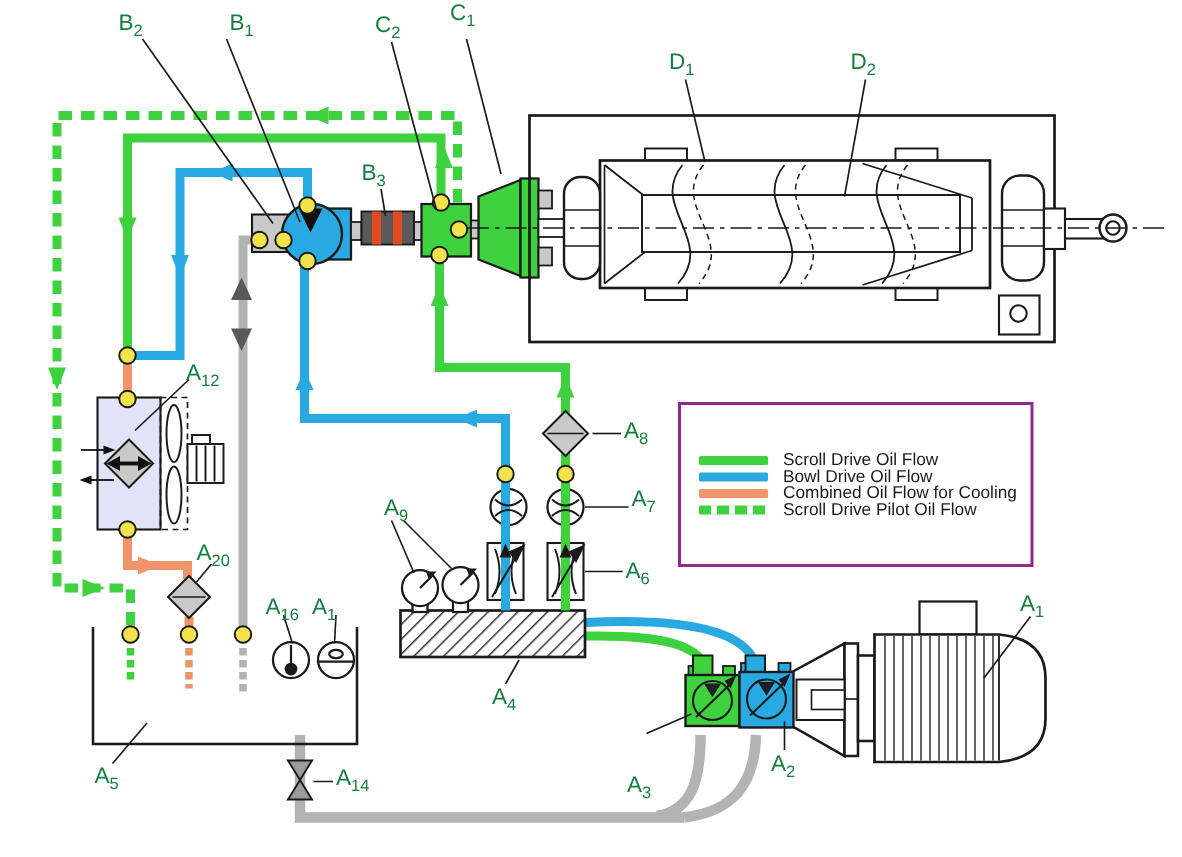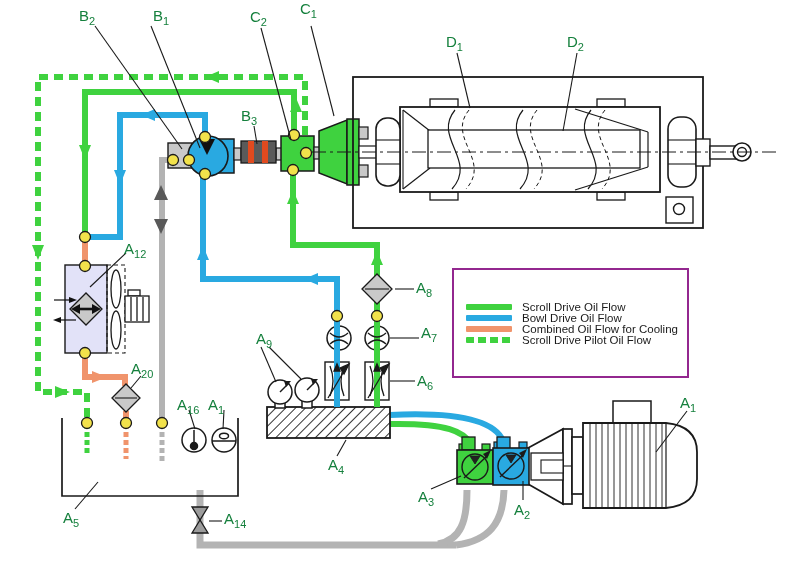--- a/index.html
+++ b/index.html
@@ -357,21 +357,21 @@
 <div class="lbl" style="left:131px;top:361px"><span>A</span><sub>20</sub></div>
 <div class="lbl" style="left:177px;top:397px"><span>A</span><sub>16</sub></div>
 <div class="lbl" style="left:208px;top:397px"><span>A</span><sub>1</sub></div>
 <div class="lbl" style="left:256px;top:331px"><span>A</span><sub>9</sub></div>
 <div class="lbl" style="left:416px;top:280px"><span>A</span><sub>8</sub></div>
 <div class="lbl" style="left:421px;top:325px"><span>A</span><sub>7</sub></div>
 <div class="lbl" style="left:417px;top:373px"><span>A</span><sub>6</sub></div>
 <div class="lbl" style="left:63px;top:510px"><span>A</span><sub>5</sub></div>
 <div class="lbl" style="left:224px;top:511px"><span>A</span><sub>14</sub></div>
 <div class="lbl" style="left:328px;top:457px"><span>A</span><sub>4</sub></div>
-<div class="lbl" style="left:418px;top:489px"><span>A</span><sub>3</sub></div>
+<div class="lbl" style="left:418px;top:516px"><span>A</span><sub>3</sub></div>
 <div class="lbl" style="left:514px;top:502px"><span>A</span><sub>2</sub></div>
 <div class="lbl" style="left:680px;top:395px"><span>A</span><sub>1</sub></div>
 
 <div id="legend" style="border-color: rgb(147, 39, 143);">
   <div class="legend-row">
     <span class="sw" style="background-color: rgb(63, 210, 63);"></span>
     <span class="legend-label">Scroll Drive Oil Flow</span>
   </div>
   <div class="legend-row">
     <span class="sw" style="background-color: rgb(41, 169, 225);"></span>

